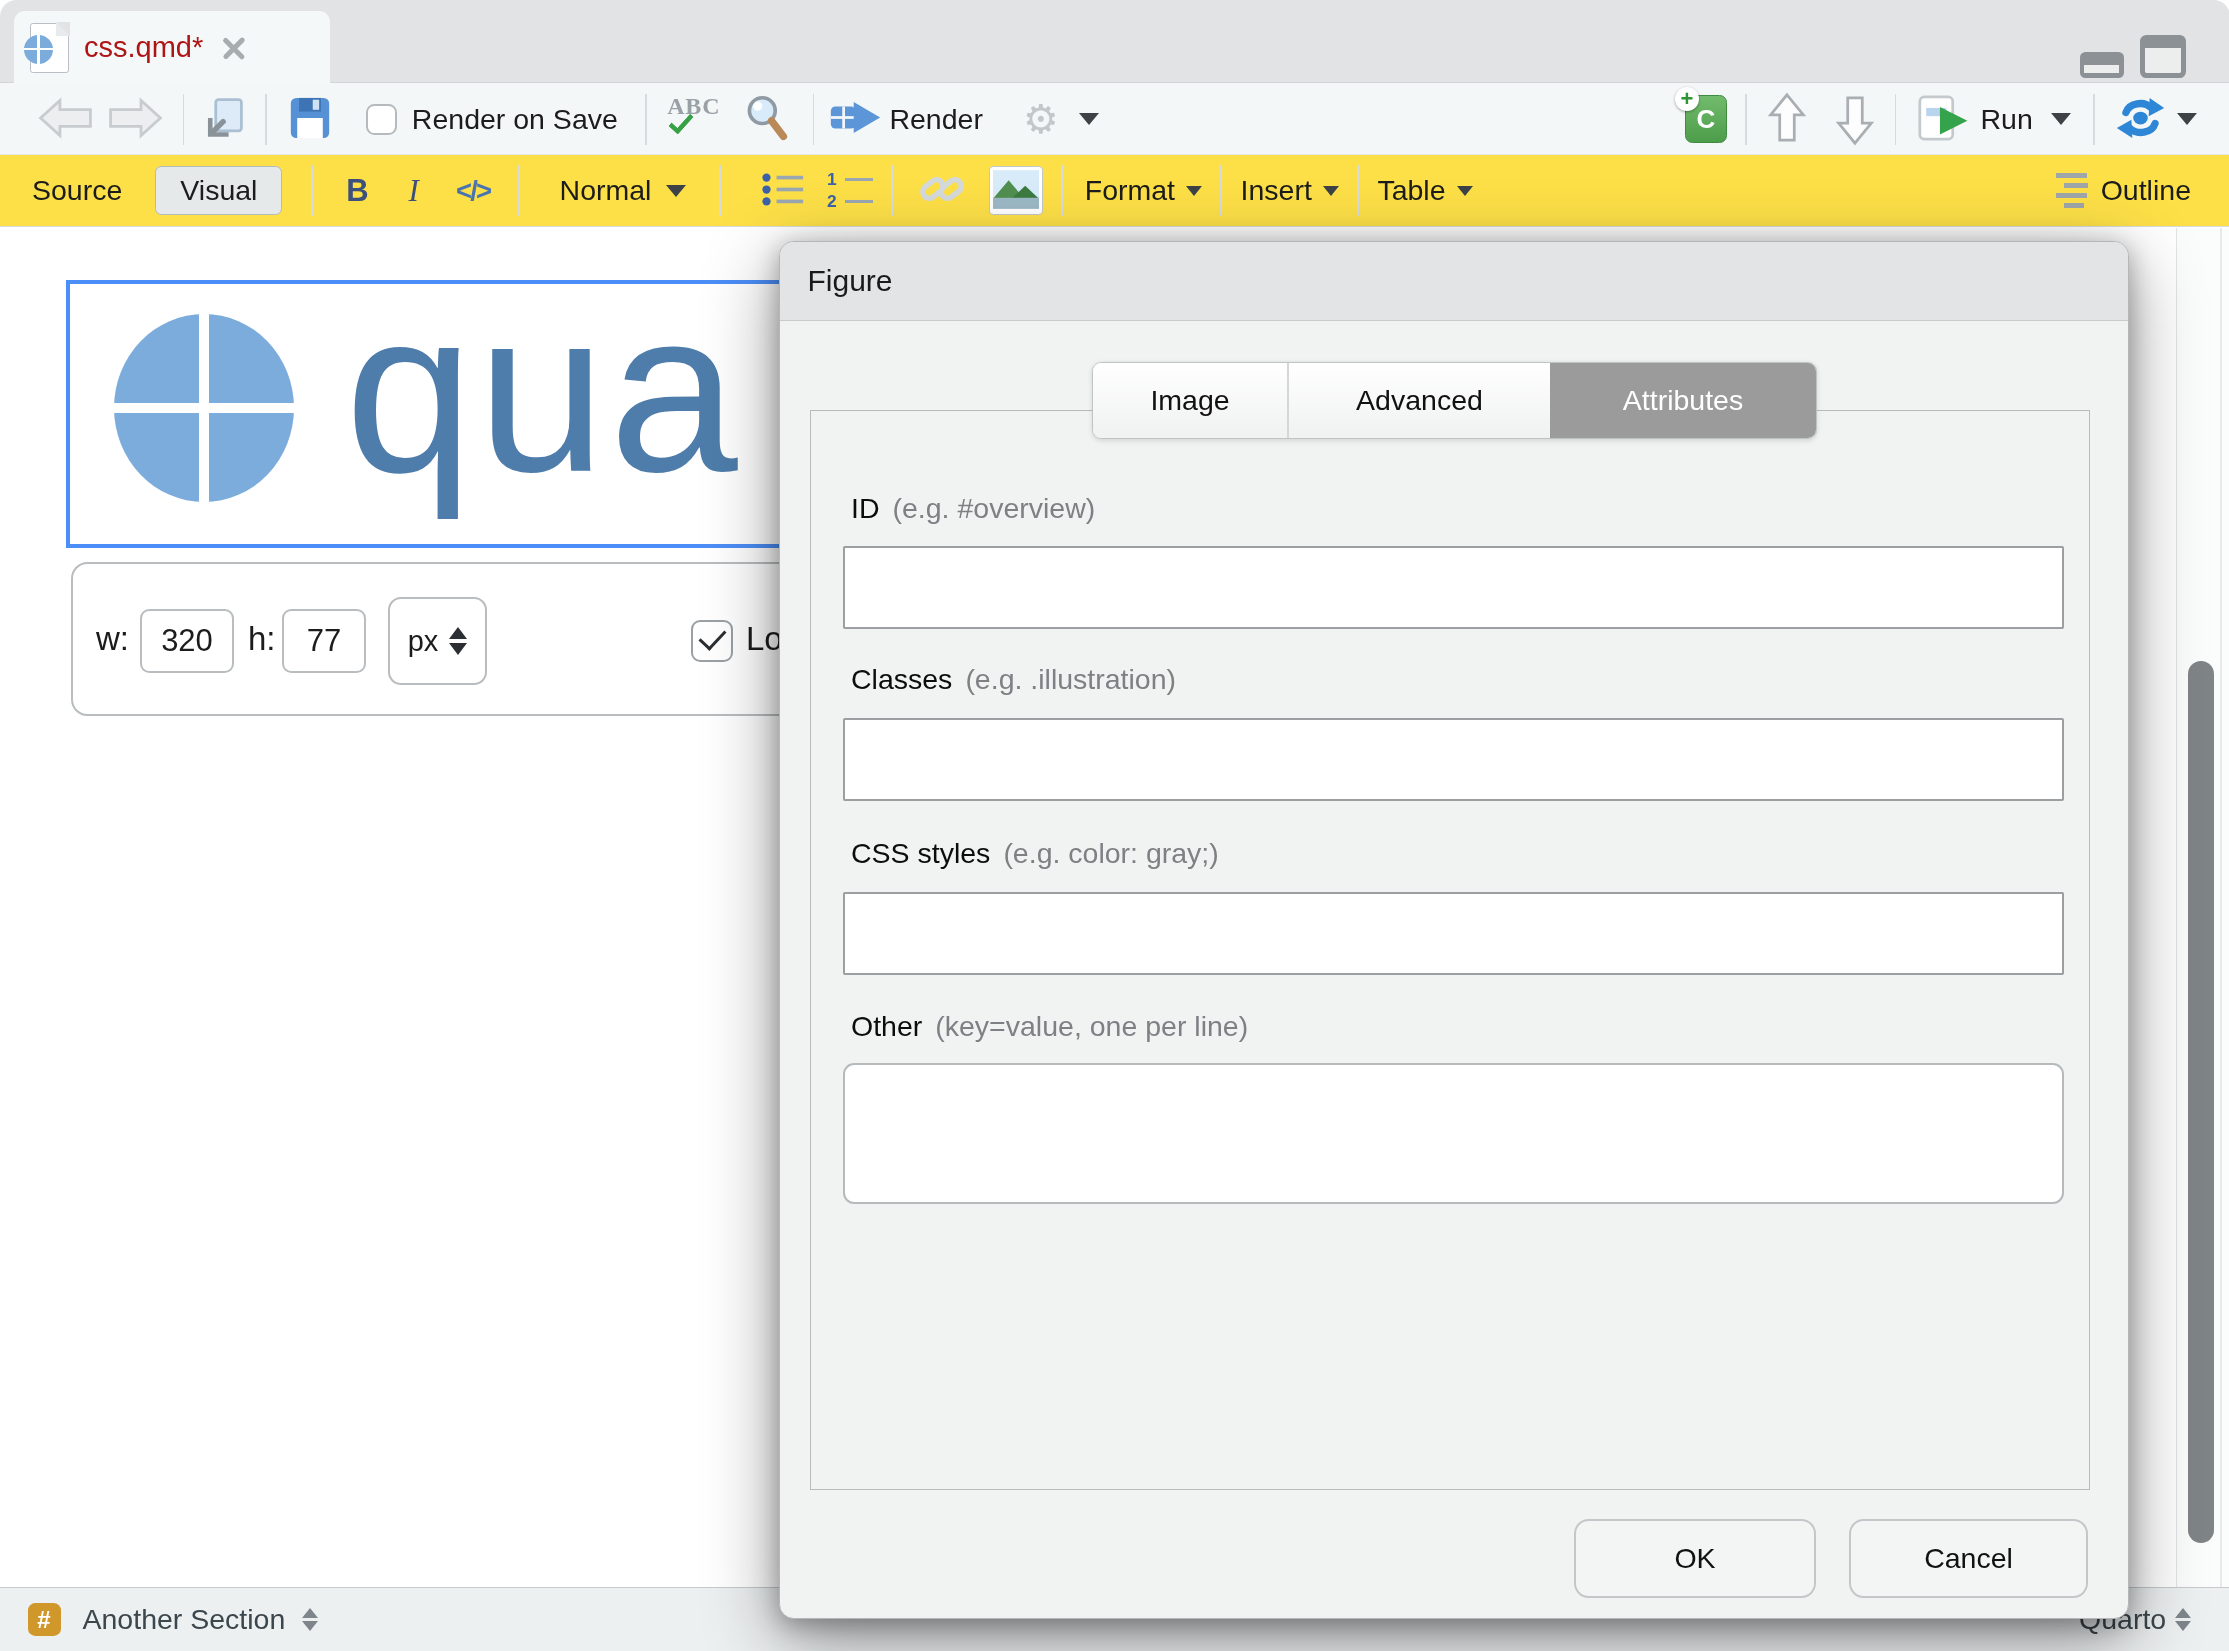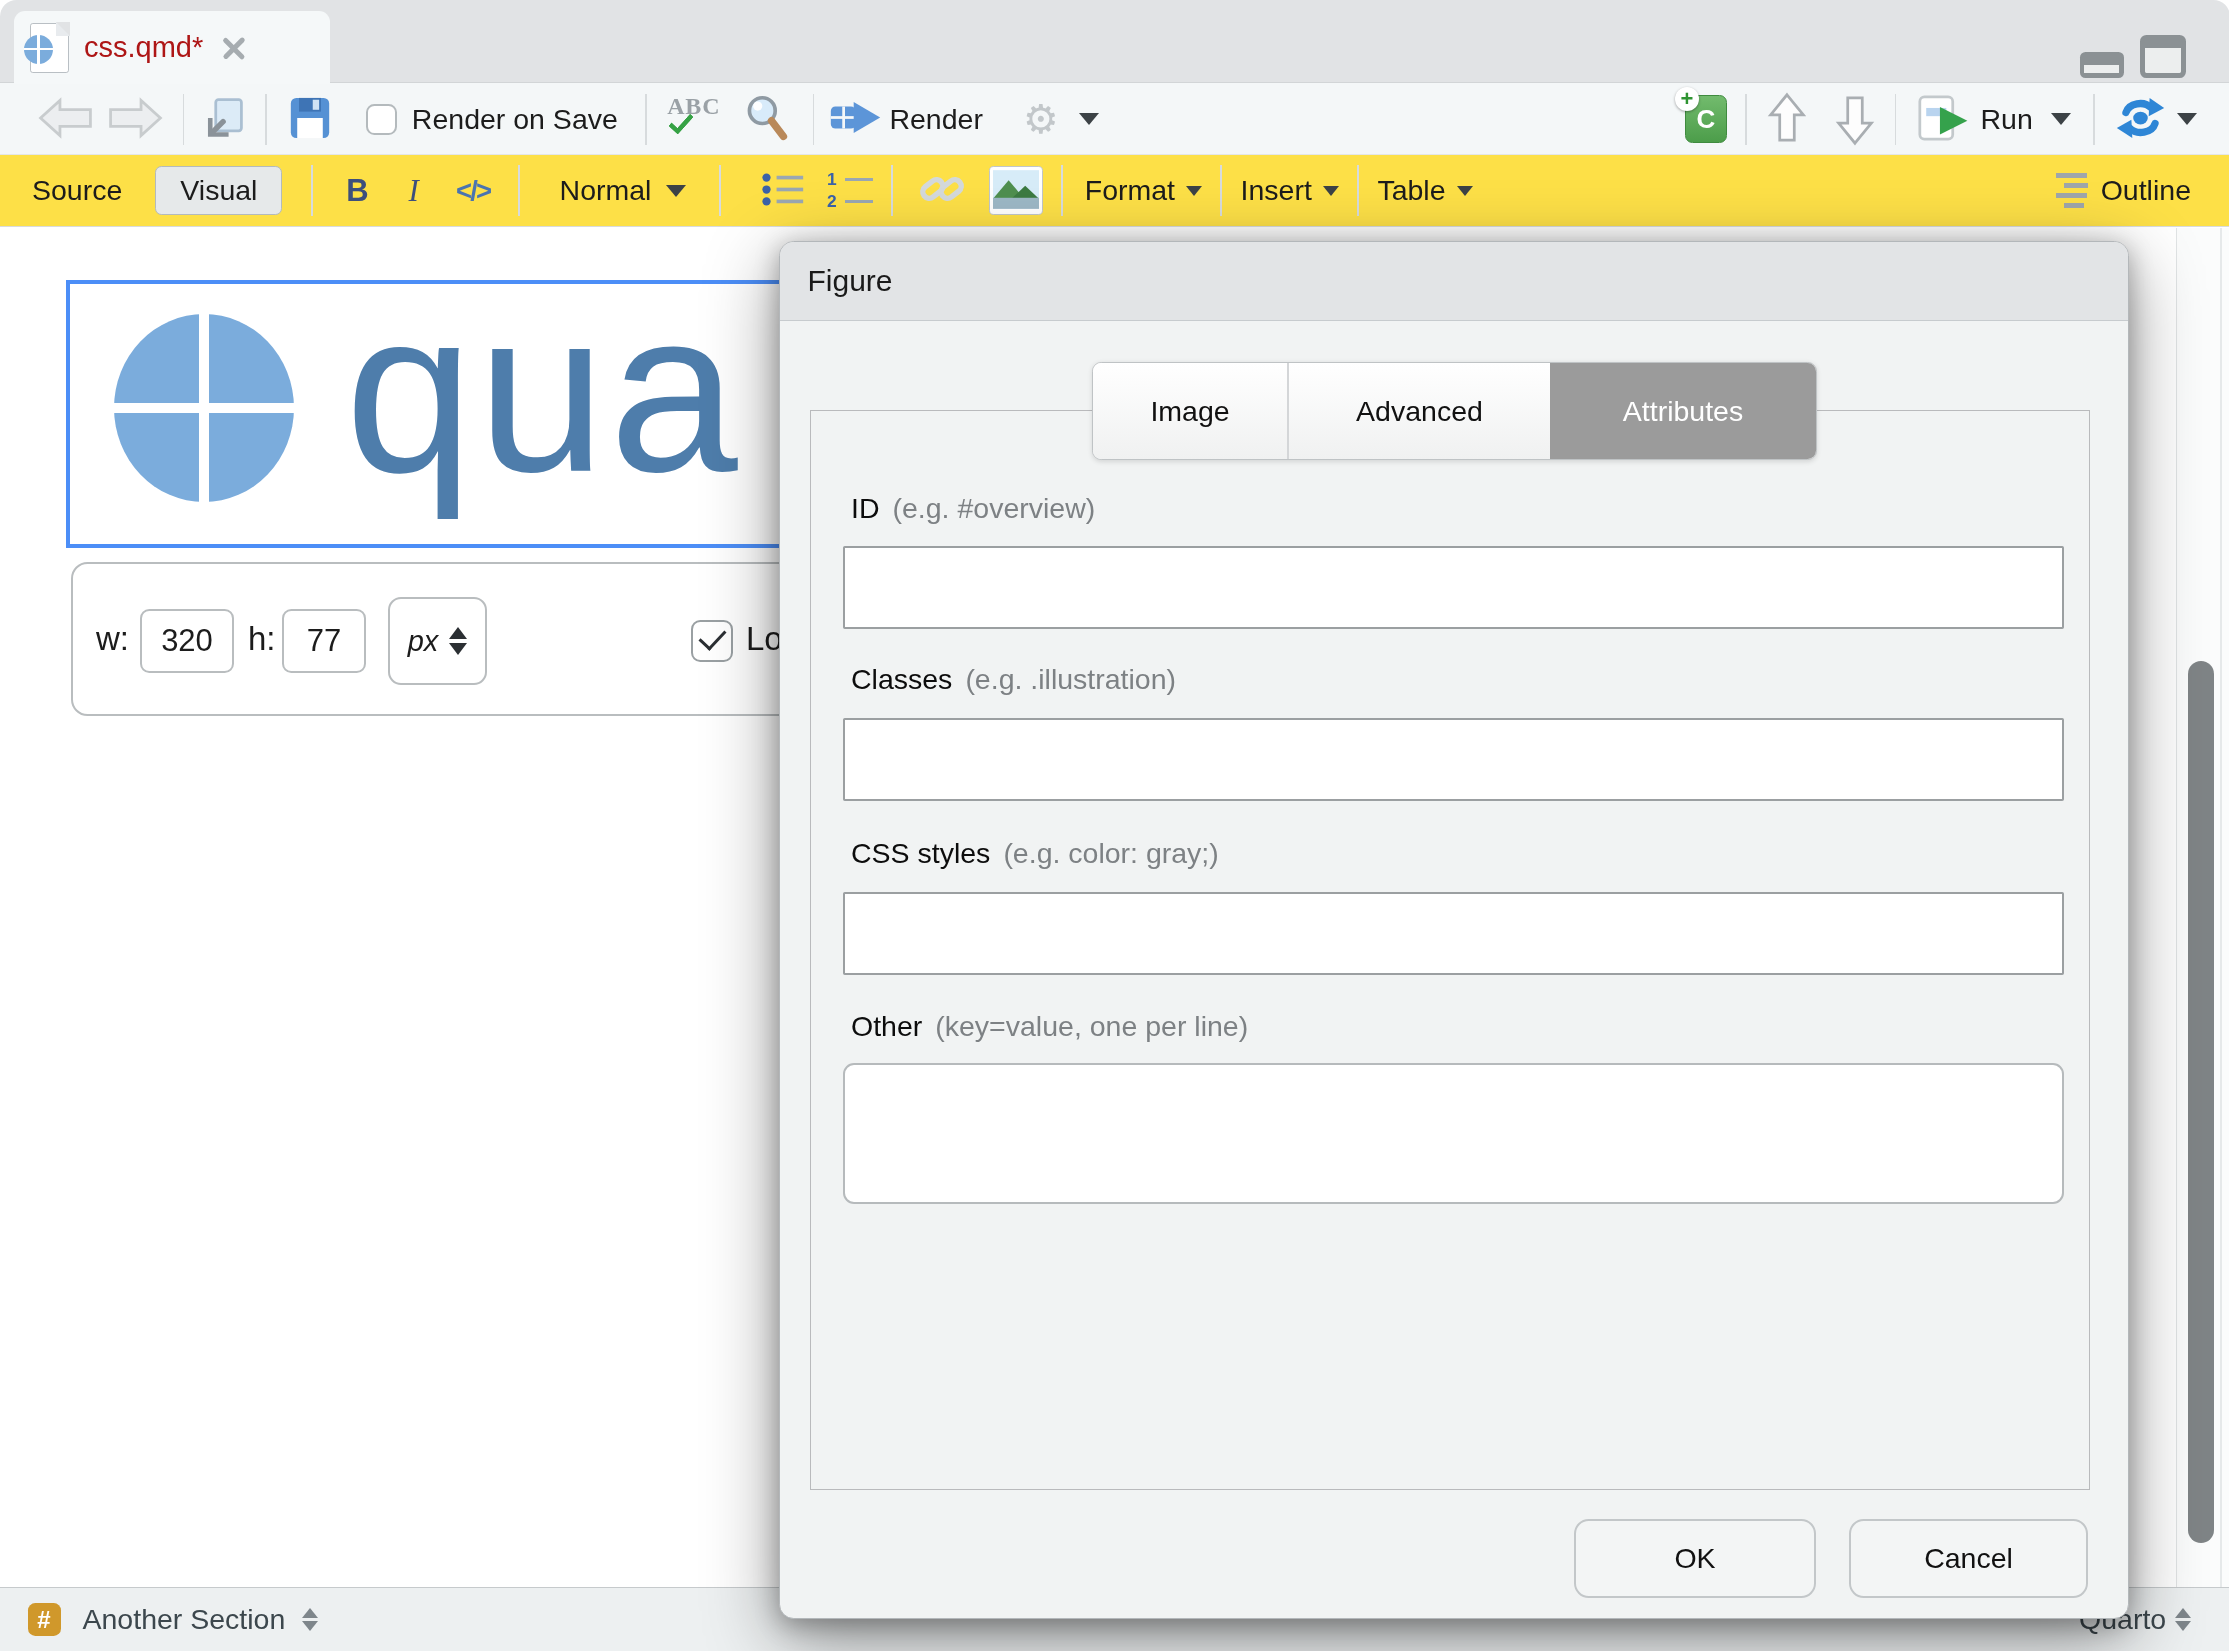--- a/index.html
+++ b/index.html
@@ -82,21 +82,21 @@
   .logo-circle .q-circle::after  { top:50%; left:0; height:10px; width:100%; margin-top:-5px; }
   .logo-text { position:absolute; left:275px; top:-26px; font-size:231px; color:#4e7dab; letter-spacing:3.7px; }
 
   .size-panel { position:absolute; left:71px; top:334px; width:863px; height:154px; background:#ffffff;
                 border:2.8px solid #b9bdbf; border-radius:16.5px; display:flex; align-items:center; }
   .size-panel .wl { position:absolute; left:23px; font-size:33px; color:#1c1c1c; }
   .size-inp { position:absolute; height:64px; border:2.8px solid #b9bdbf; border-radius:9.2px;
               font-size:31px; text-align:center; color:#1c1c1c; background:#ffffff; font-family:"Liberation Sans", sans-serif; }
   .unit-box { position:absolute; left:315px; top:33px; width:99px; height:88px; border:2.8px solid #b9bdbf;
               border-radius:13px; background:#ffffff; display:flex; align-items:center; justify-content:center; gap:11px; }
-  .unit-box span { font-size:29px; color:#1c1c1c;font-style:italic; }
+  .unit-box span { font-size:29px; color:#1c1c1c; }
   .stepper { display:flex; flex-direction:column; gap:4.6px; }
   .stepper i { display:block; width:0; height:0; border-left:9.2px solid transparent; border-right:9.2px solid transparent; }
   .stepper .up { border-bottom:12px solid #2b2f33; }
   .stepper .dn { border-top:12px solid #2b2f33; }
   .lock-cb { position:absolute; left:618px; top:56px; width:42px; height:42px; border:2.8px solid #9aa0a3;
              border-radius:9.2px; background:#ffffff; }
   .lock-cb::after { content:""; position:absolute; left:7.3px; top:7.3px; width:22px; height:12px;
              border-left:3.7px solid #2b2f33; border-bottom:3.7px solid #2b2f33; transform:rotate(-47deg); }
   .lock-lbl { position:absolute; left:673px; font-size:33px; color:#1c1c1c; white-space:nowrap; }
 
@@ -122,21 +122,21 @@
   
   .dialog { position:absolute; left:779px; top:241px; width:1350px; height:1378px; background:#f1f3f3;
             border:0.9px solid #b3b7ba; border-radius:14.7px; z-index:50;
             box-shadow:0 20px 73px rgba(0,0,0,.42), 0 5.5px 24px rgba(0,0,0,.28); }
   .dlg-titlebar { position:absolute; left:0; top:0; width:100%; height:79px; background:#e2e4e6;
                   border-bottom:1.8px solid #c7cbce; border-radius:13.8px 13.8px 0 0;
                   display:flex; align-items:center; padding-left:27.5px; }
   .dlg-title { font-size:30px; color:#1a1a1a; }
   .dlg-innerbox { position:absolute; left:30px; top:168px; width:1280px; height:1080px;
                   border:1.8px solid #b9babc; z-index:1; }
-  .dlg-tabs { position:absolute; left:312px; top:120px; width:725px; height:98px; z-index:2;
+  .dlg-tabs { position:absolute; left:312px; top:120px; width:725px; height:77px; z-index:2;
               display:flex; background:#ffffff; border:1.8px solid #bfc3c5; border-radius:9.2px; overflow:hidden;
               box-shadow:0 1.8px 5.5px rgba(0,0,0,.12); }
   .dlg-tab { display:flex; align-items:center; justify-content:center; font-size:28.5px; color:#111111;
              background:linear-gradient(#ffffff,#f0f1f1); }
   .dlg-tab.t0 { width:195px; border-right:1.8px solid #d4d6d8; }
   .dlg-tab.t1 { width:266px; background:#9b9b9b; color:#ffffff; }
   .dlg-tab.t2 { flex:1; border-left:1.8px solid #d4d6d8; }
   .fld-label { position:absolute; left:71px; z-index:2; font-size:28.5px; color:#0c0c0c; white-space:nowrap; }
   .fld-label .hint { color:#7d8184; margin-left:13px; }
   .fld-input { position:absolute; left:63px; width:1221px; height:83px; z-index:2;

